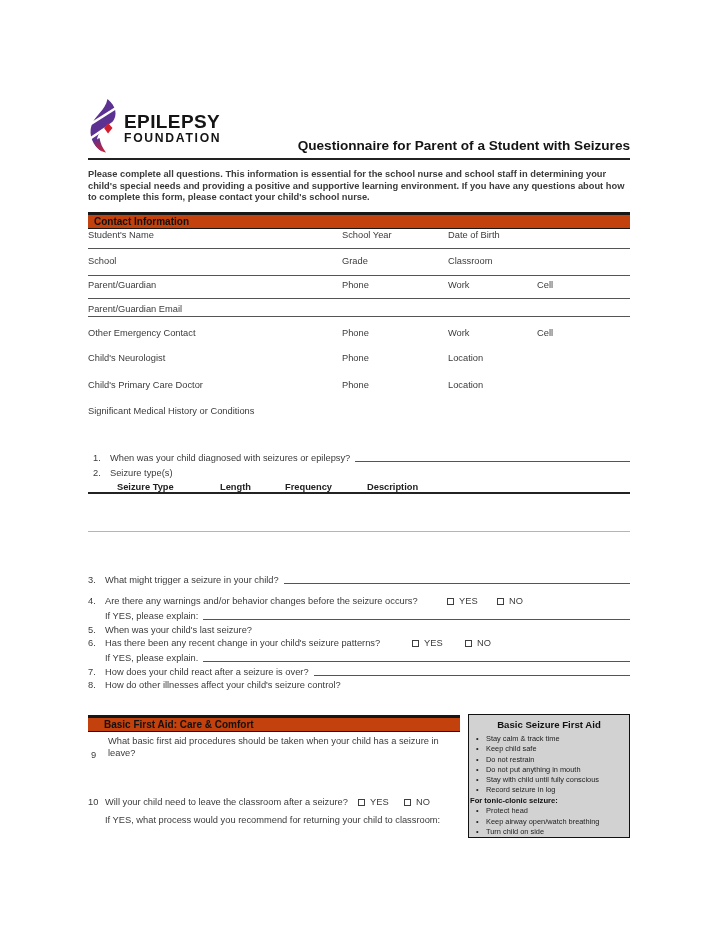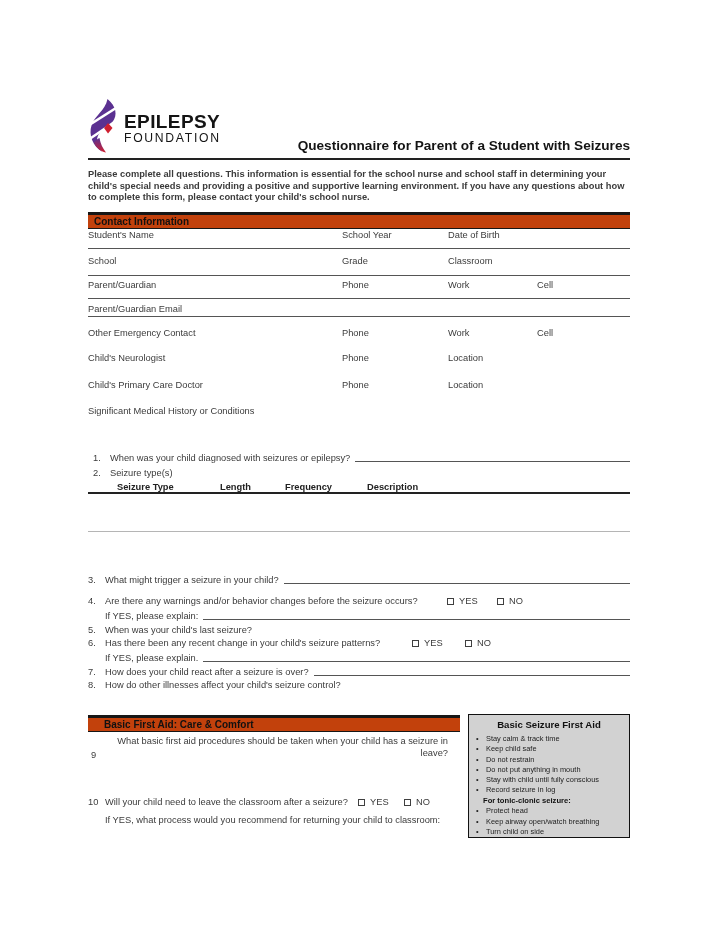--- a/index.html
+++ b/index.html
@@ -5,42 +5,42 @@
   * { margin:0; padding:0; box-sizing:border-box; }
   html,body { background:#fff; }
   .page {
     position:relative; width:720px; height:936px; background:#ffffff;
     font-family:"Liberation Sans", sans-serif; color:#3b3b3b; overflow:hidden;
   }
   .abs { position:absolute; }
 
   
   .brand-name { font-size:19px; font-weight:bold; letter-spacing:.4px; color:#141414; line-height:18px; }
-  .brand-sub  { font-size:12.2px; font-weight:normal; letter-spacing:1.7px; color:#141414; line-height:14px; }
+  .brand-sub  { font-size:12.2px; font-weight:bold; letter-spacing:1.7px; color:#141414; line-height:14px; }
   .doc-title  { font-size:13.6px; font-weight:bold; color:#141414; text-align:right; }
   .header-rule{ height:2px; background:#222; }
 
   .intro { font-size:9.3px; line-height:11.7px; color:#3b3b3b; }
 
   
   .bar {
     background:#c2410c; border-top:3px solid #161616; border-bottom:1px solid #161616;
     font-size:10px; font-weight:bold; color:#111; padding:1px 0 2px 6px; height:17px;
   }
 
   
   .crow { position:absolute; left:88px; width:542px; height:12px; font-size:9.3px; }
   .crow span { position:absolute; top:0; white-space:nowrap; }
   .hline { position:absolute; left:88px; width:542px; height:0; border-top:1px solid #555; }
   .hline.soft { border-top:1px solid #b5b5b5; }
 
   
   .qrow { position:absolute; left:88px; width:542px; display:flex; align-items:flex-end; font-size:9.3px; }
   .qnum { flex:none; width:17px; }
-  .qtext { flex:none; white-space:nowrap;text-align:right; }
+  .qtext { flex:none; white-space:nowrap; }
   .qtext.wrap { white-space:normal; line-height:11.8px; }
   .fill { flex:1 1 auto; border-bottom:1px solid #555; margin:0 0 1px 5px; height:10px; }
 
   
   .cbg { position:absolute; top:0; display:flex; align-items:center; font-size:9.3px; }
   .cb  { display:inline-block; width:7px; height:7px; border:1px solid #3f3f3f; margin-right:5px; background:#fff; }
 
   
   .thead { position:absolute; left:88px; width:542px; height:12px; font-size:9.3px; font-weight:bold; color:#222; }
   .thead span { position:absolute; top:0; white-space:nowrap; }
@@ -48,21 +48,21 @@
 
   
   .fa-box {
     position:absolute; left:468px; top:714px; width:162px; height:124px;
     background:#d2d2d2; border:1.5px solid #111;
   }
   .fa-title { text-align:center; font-size:9.6px; font-weight:bold; color:#111; margin-top:4px; }
   .fa-list { margin-top:4px; }
   .fa-item { display:flex; font-size:7.4px; line-height:10.3px; color:#222; padding-left:7px; }
   .fa-bullet { flex:none; width:10px; }
-  .fa-sub { font-size:7.6px; font-weight:bold; color:#111; padding-left:14px; line-height:10.5px; }
+  .fa-sub { font-size:7.6px; font-weight:bold; color:#111; padding-left:1px; line-height:10.5px; }
 </style>
 </head>
 <body>
 
 <div class="page">
 
   <svg class="abs" style="left:88px; top:99px;" width="34" height="57" viewBox="0 0 34 57">
     <defs>
       <linearGradient id="lgTail" x1="0" y1="0" x2="0" y2="1">
         <stop offset="0" stop-color="#5b3191"></stop>

